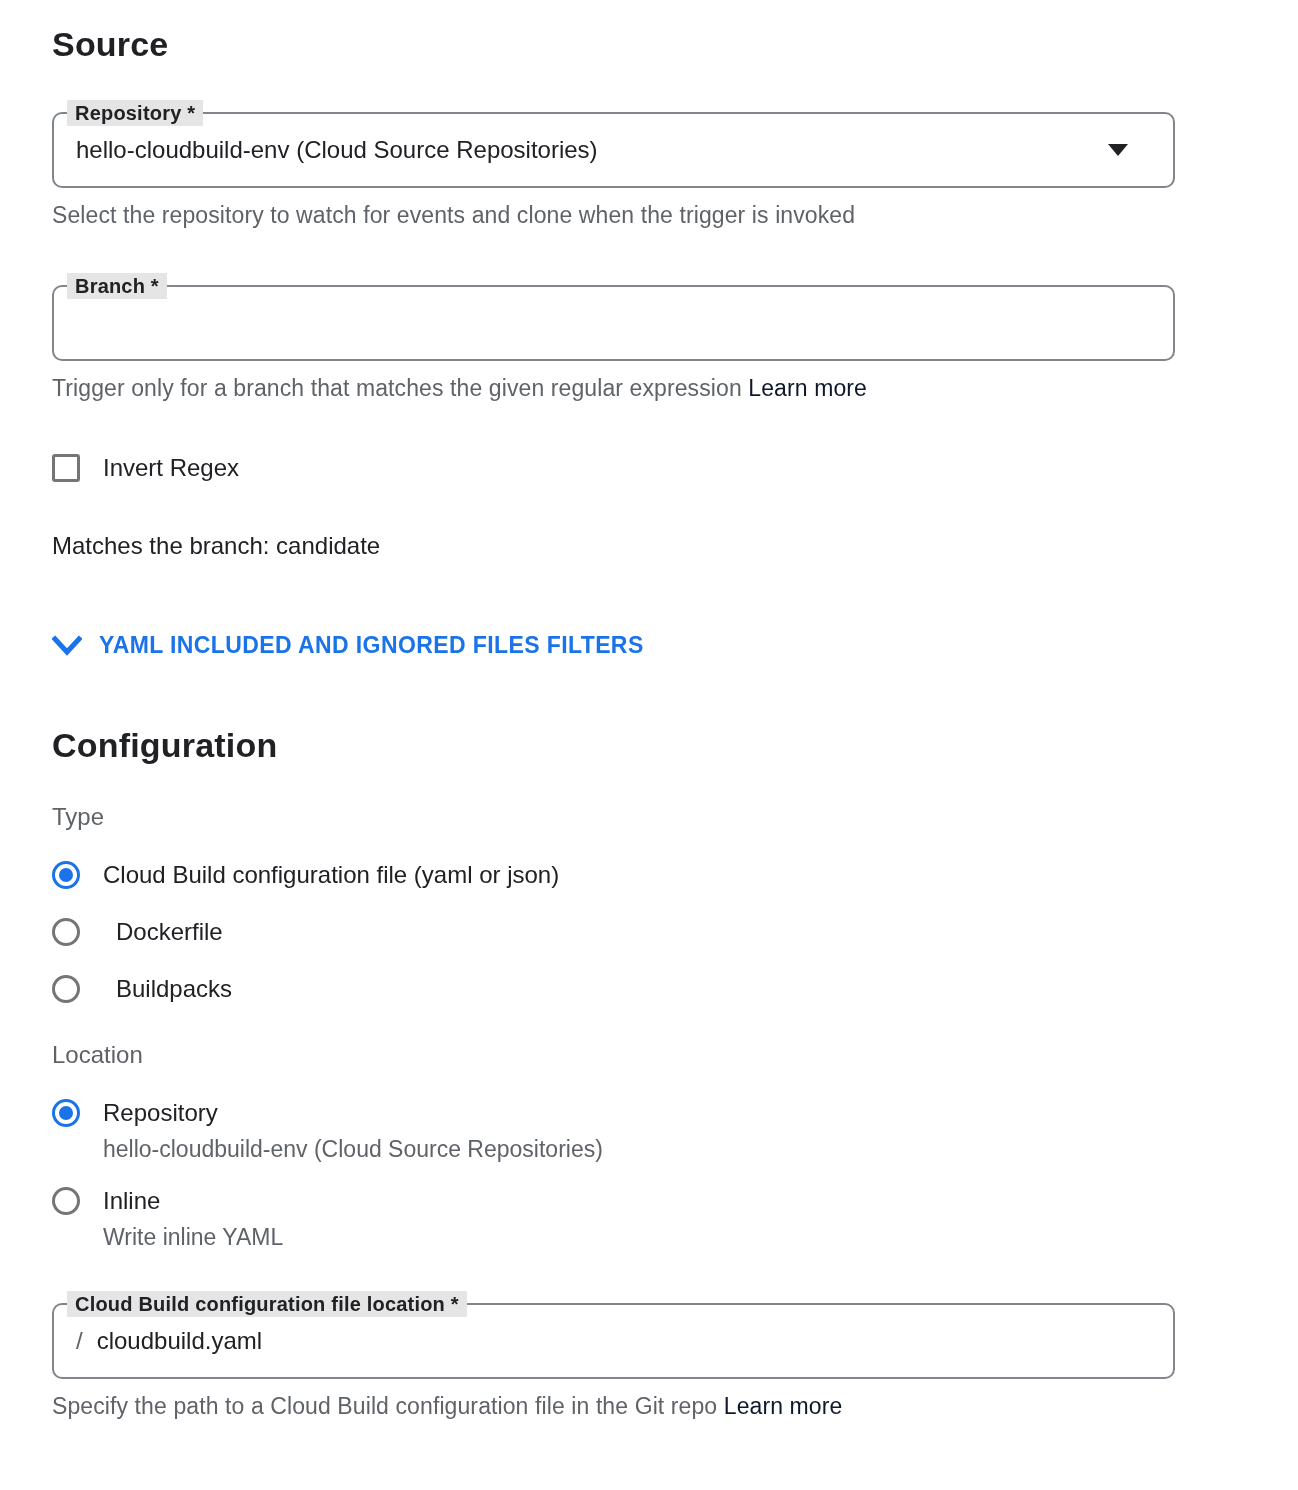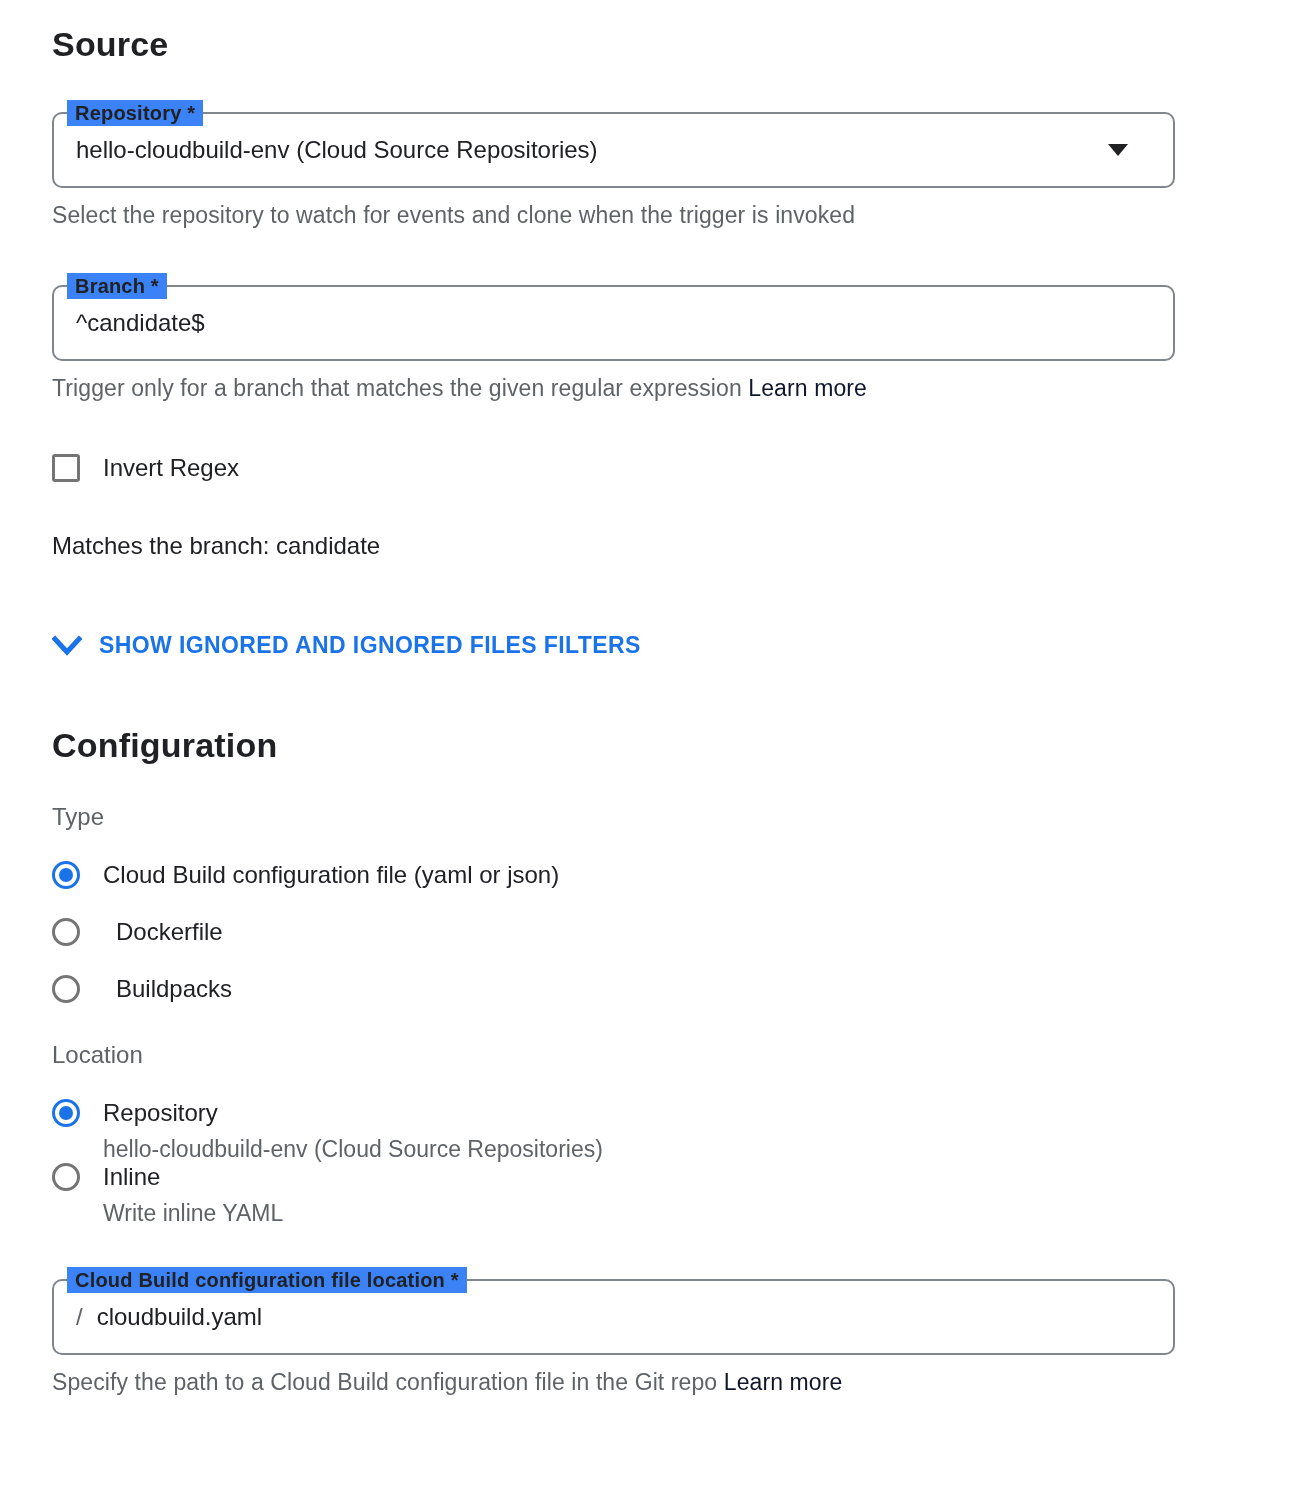--- a/index.html
+++ b/index.html
@@ -30,21 +30,21 @@
     border-radius: 10px;
     display: flex;
     align-items: center;
     padding: 0 20px 0 22px;
     background: #ffffff;
   }
   .field-label {
     position: absolute;
     top: -14px;
     left: 13px;
-    background: #3b82f6;
+    background: #e5e5e5;
     padding: 0 8px;
     font-size: 20px;
     font-weight: bold;
     color: #202124;
     letter-spacing: 0.2px;
     line-height: 26px;
     white-space: nowrap;
   }
   .field-value {
     font-size: 24px;
@@ -170,54 +170,53 @@
     margin-left: 23px;
     font-size: 24px;
     color: #202124;
   }
   .radio-sub {
     margin: 8px 0 0 51px;
     font-size: 23px;
     color: #5f6368;
     line-height: 28px;
   }
-  .loc-row-2 { }
+  .loc-row-2 { margin-top: 24px; }
 </style>
 </head>
 <body>
 
 <div class="page">
 
   <h1 class="section-title">Source</h1>
 
   <div class="field mt-field-1">
     <span class="field-label">Repository *</span>
     <span class="field-value">hello-cloudbuild-env (Cloud Source Repositories)</span>
     <span class="caret-down"></span>
   </div>
   <p class="helper">Select the repository to watch for events and clone when the trigger is invoked</p>
 
   <div class="field mt-field-2">
     <span class="field-label">Branch *</span>
-    <input type="text" value="^candidate$" style="">
   </div>
   <p class="helper"><span>Trigger only for a branch that matches the given regular expression </span><a>Learn more</a></p>
 
   <div class="checkbox-row">
     <span class="checkbox-box"></span>
     <span class="checkbox-label">Invert Regex</span>
   </div>
 
   <p class="match-preview">Matches the branch: candidate</p>
 
   <div class="filters-toggle">
     <svg class="chev" width="30" height="22" viewBox="0 0 30 22">
       <polyline points="3,4 15,17 27,4" fill="none" stroke="#1a73e8" stroke-width="5" stroke-linecap="square"></polyline>
     </svg>
-    <span class="filters-toggle-label">SHOW IGNORED AND IGNORED FILES FILTERS</span>
+    <span class="filters-toggle-label">YAML INCLUDED AND IGNORED FILES FILTERS</span>
   </div>
 
   <h1 class="section-title config-title">Configuration</h1>
 
   <p class="group-label">Type</p>
 
   <div class="radio-group">
     <div class="radio-row selected">
       <span class="radio-outer">
           <span class="radio-dot"></span>

